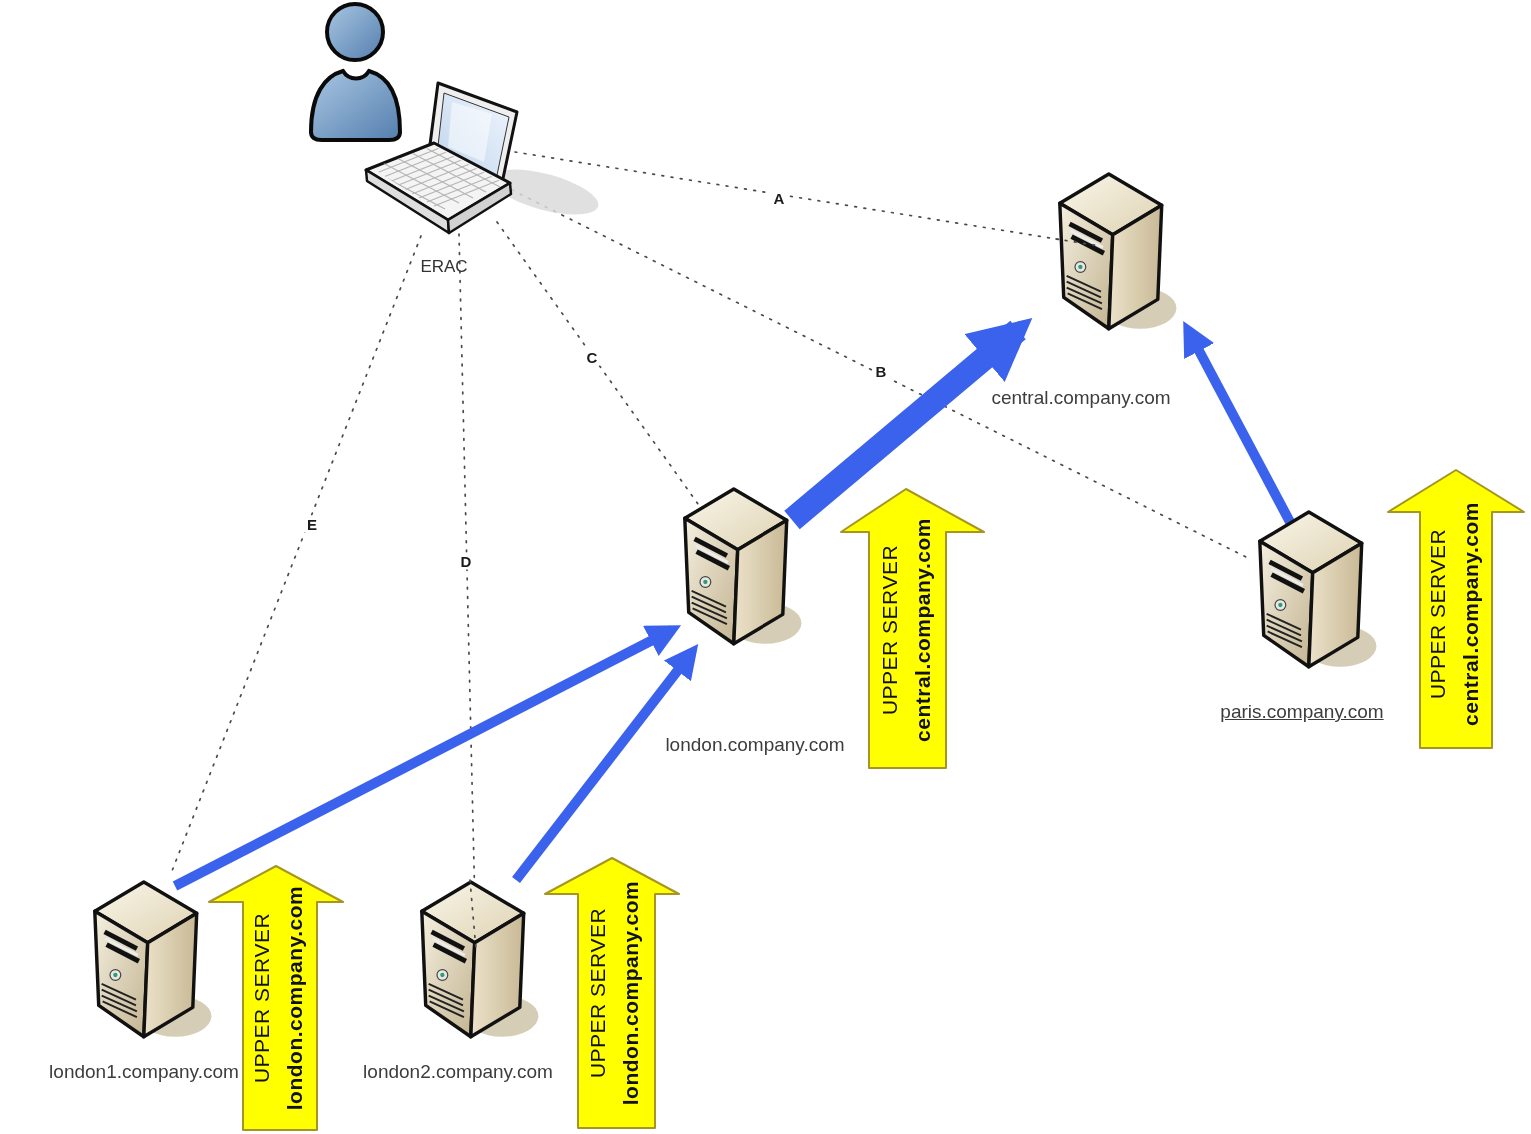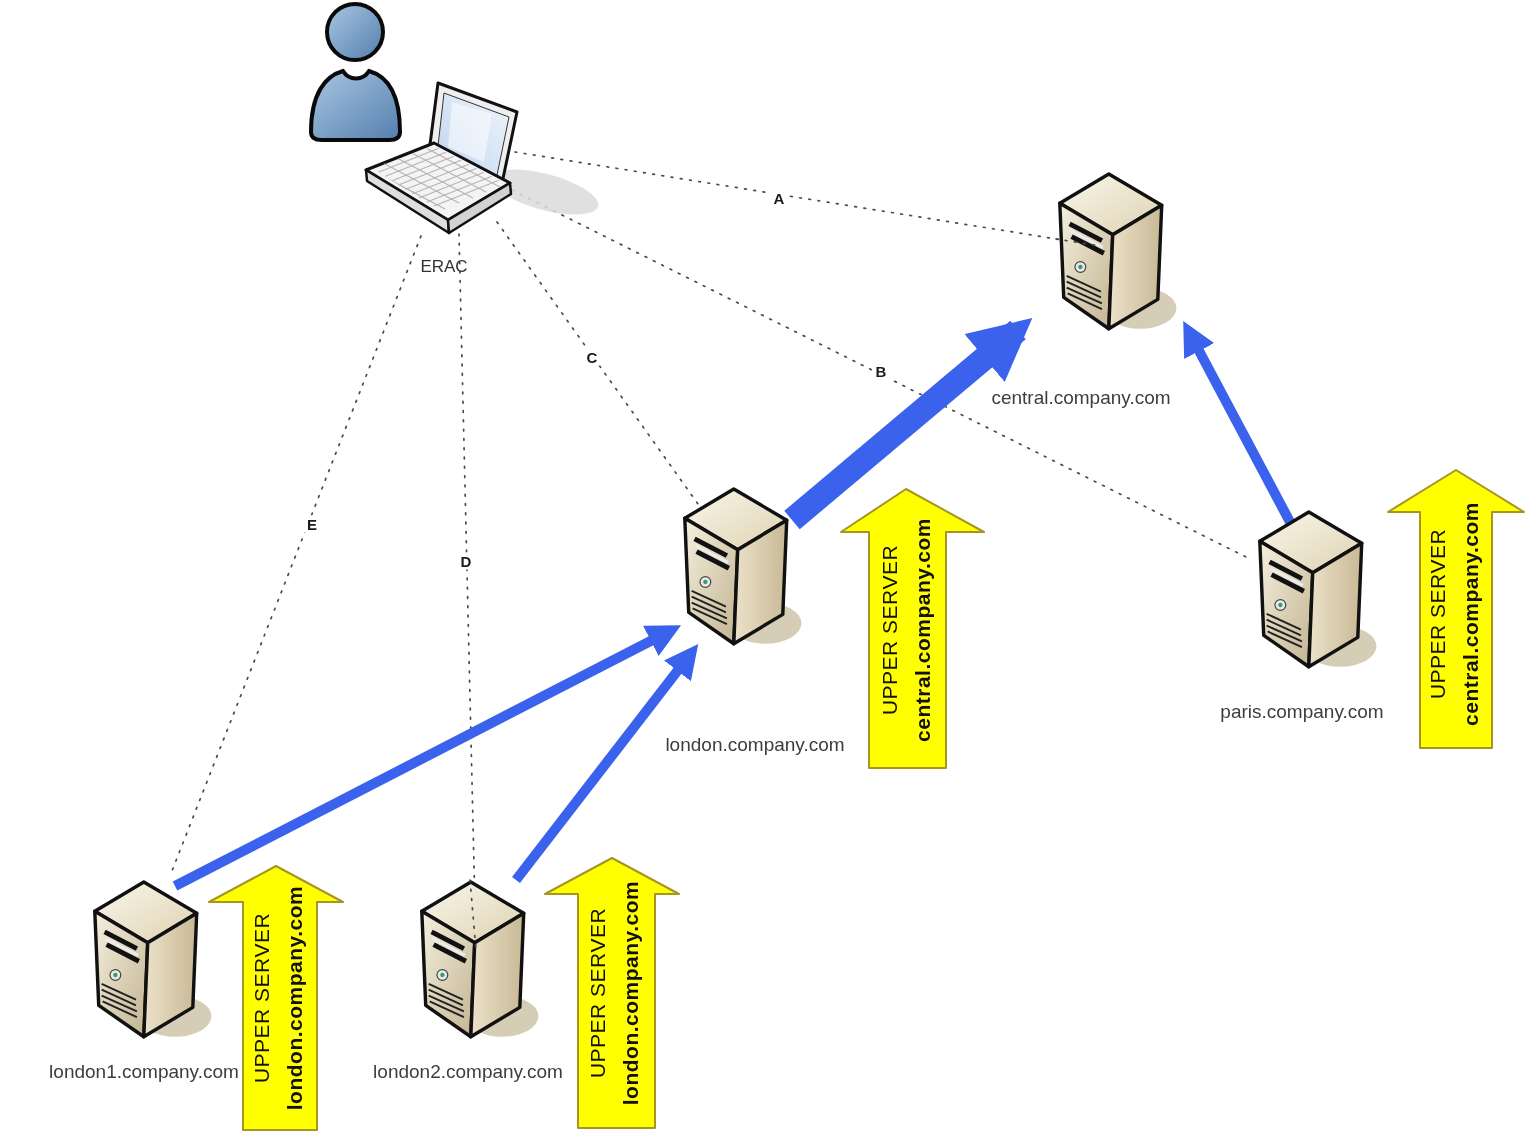--- a/index.html
+++ b/index.html
@@ -133,23 +133,23 @@
     <polygon points="366,170 448,220 449,233 367,181" fill="#dedede" stroke="#111" stroke-width="2.5" stroke-linejoin="round"></polygon>
     <polygon points="448,220 510,183 511,194 449,233" fill="#d2d2d2" stroke="#111" stroke-width="2.5" stroke-linejoin="round"></polygon>
   </g>
 
   <use href="#person" transform="translate(303,2)"></use>
 </svg>
 
 <div class="lbl small" style="left:444px;top:267px;">ERAC</div>
 <div class="lbl" style="left:1081px;top:398px;">central.company.com</div>
 <div class="lbl" style="left:755px;top:745px;">london.company.com</div>
-<div class="lbl" style="left:1302px;top:712px;">paris.company.com</div>
+<div class="lbl" style="left:1302px;top:712px;text-decoration:underline;">paris.company.com</div>
 <div class="lbl" style="left:116px;top:1072px;margin-left:28px;">london1.company.com</div>
-<div class="lbl" style="left:468px;top:1072px;">london2.company.com</div>
+<div class="lbl" style="left:458px;top:1072px;">london2.company.com</div>
 
 <div class="tag" style="left:779px;top:198px;">A</div>
 <div class="tag" style="left:881px;top:371px;">B</div>
 <div class="tag" style="left:592px;top:357px;">C</div>
 <div class="tag" style="left:466px;top:561px;">D</div>
 <div class="tag" style="left:312px;top:524px;">E</div>
 
 <div class="yt" style="left:763px;top:595px;width:290px;height:70px;">
   <span class="l1">UPPER SERVER</span>
   <span class="l2">central.company.com</span>

